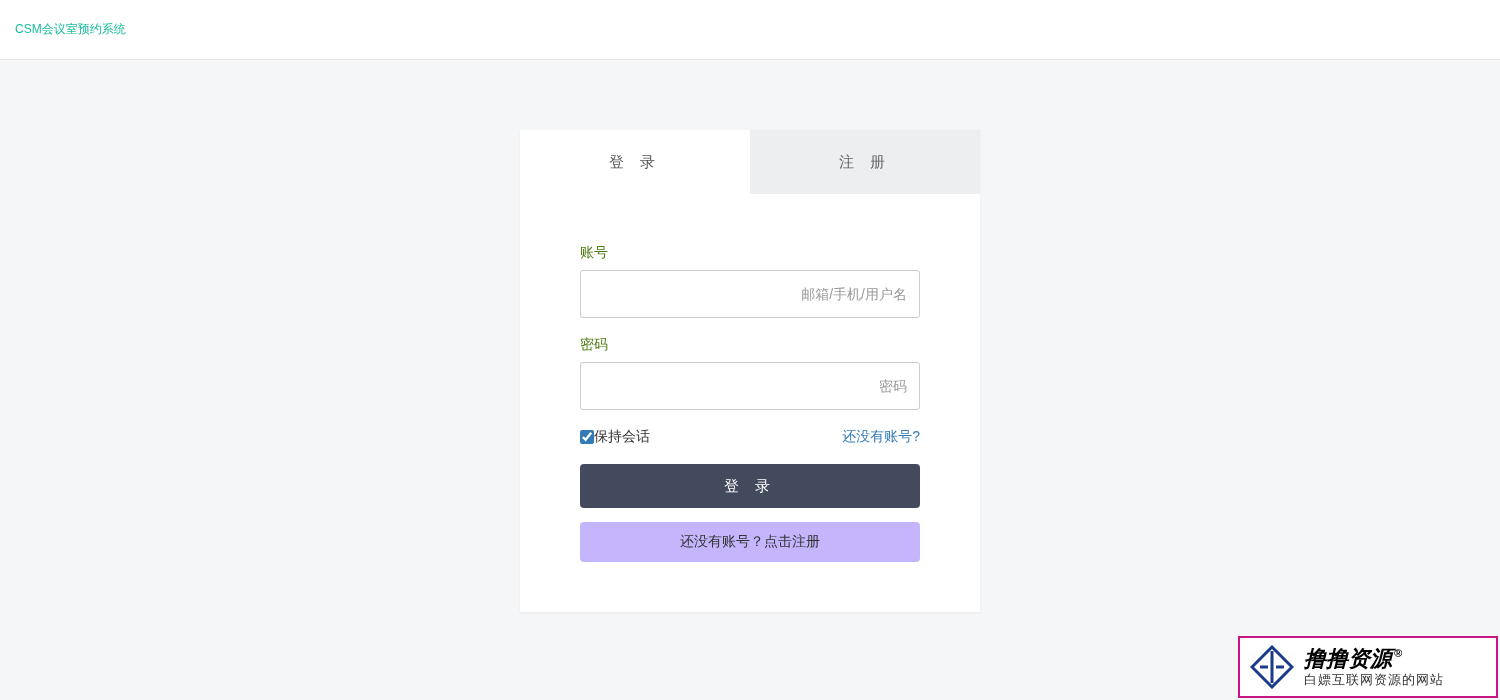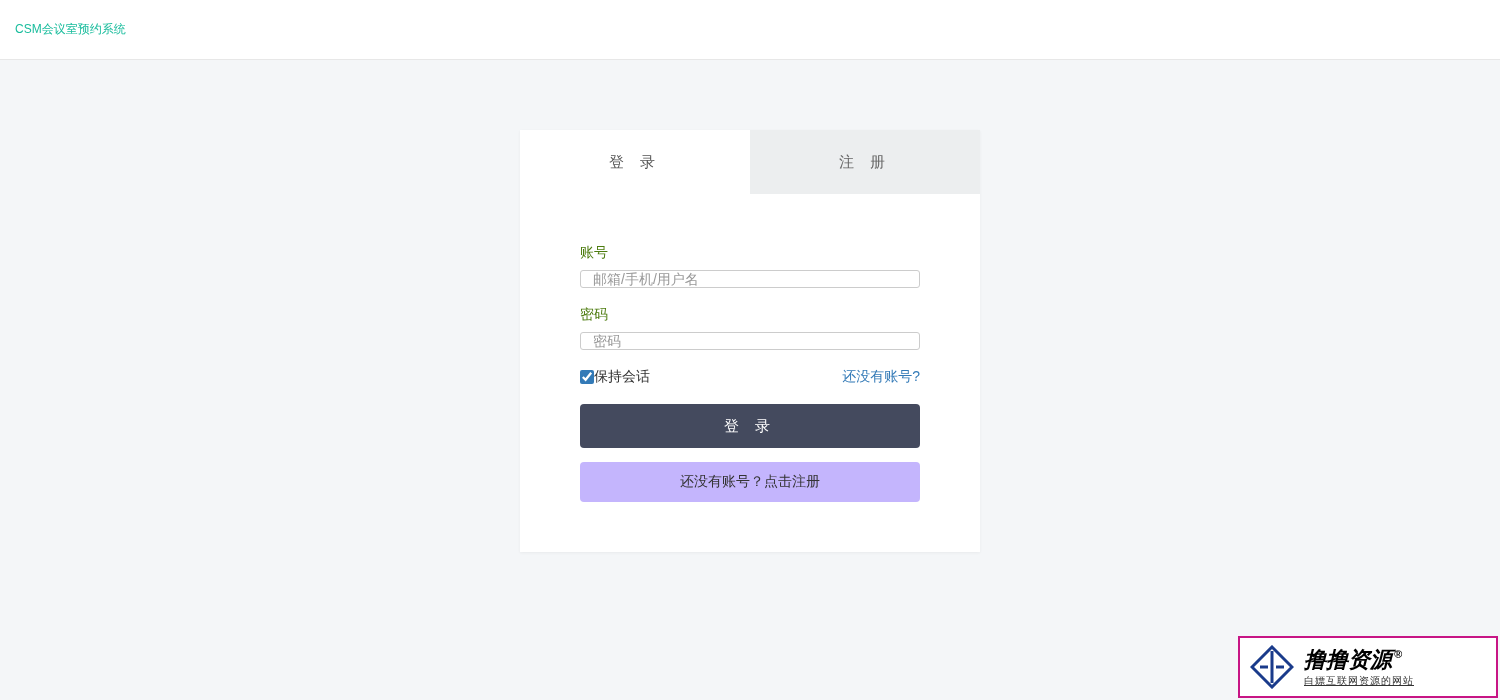--- a/index.html
+++ b/index.html
@@ -81,26 +81,27 @@
     }
     .form-group { margin-bottom: 18px; }
     .form-label {
       display: block;
       font-size: 14px;
       color: #4d7c0f;
       margin-bottom: 8px;
     }
     .form-input {
       width: 100%;
-      height: 18px;
+      height: 48px;
       border: 1px solid #ccc;
       border-radius: 3px;
       padding: 6px 12px;
       font-size: 14px;
       color: #555;
+      text-align: right;
     }
     .form-input::placeholder { color: #999; }
     .options-row {
       display: flex;
       align-items: center;
       justify-content: space-between;
       margin-bottom: 18px;
       font-size: 14px;
     }
     .checkbox-wrap {
@@ -165,25 +166,24 @@
     .wm-title {
       font-size: 22px;
       font-weight: 700;
       color: #000;
       display: flex;
       align-items: flex-start;
       font-style: italic;
     }
     .wm-reg { font-size: 11px; margin-left: 2px; }
     .wm-sub {
-      font-size: 10px;
+      font-size: 13px;
       color: #333;
       letter-spacing: 1px;
       margin-top: 2px;
-      text-decoration: underline;
     }
   </style>
 </head>
 <body>
 
 <div class="navbar">
   <a class="navbar-brand">CSM会议室预约系统</a>
 </div>
 
 <div class="login-panel">

